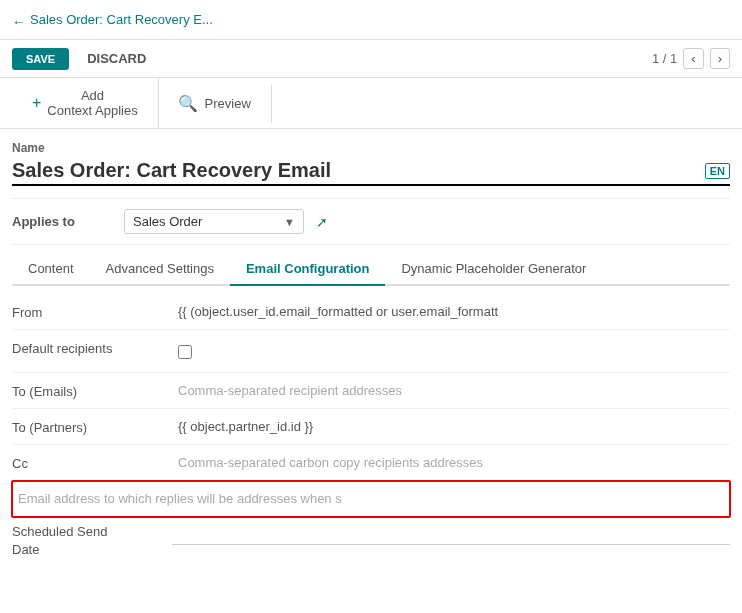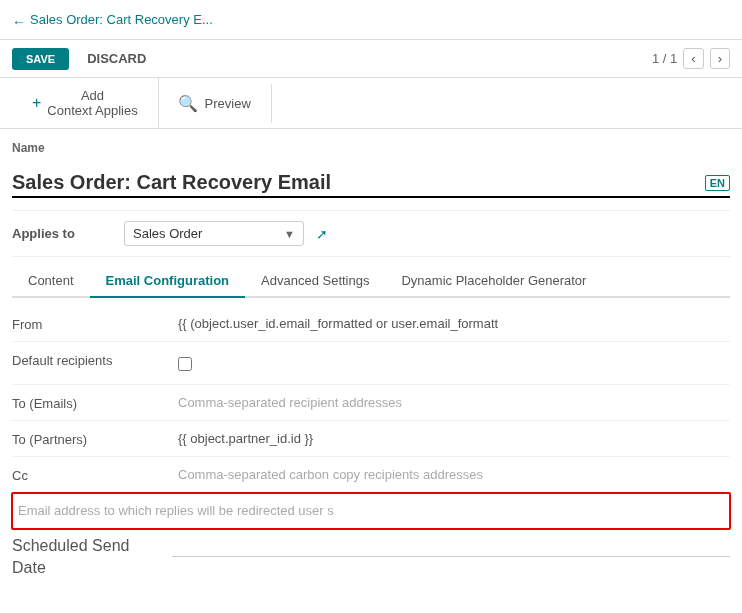--- a/index.html
+++ b/index.html
@@ -105,21 +105,21 @@
     .toolbar-btn .search-icon { font-size: 16px; color: #555; }
 
     
     .form-section {
       padding: 12px 0;
       border-bottom: 1px solid #eee;
     }
     .field-label {
       font-size: 12px;
       color: #666;
-      margin-bottom: 16px;
+      margin-bottom: 4px;
       font-weight: 600;
     }
     .field-value-large {
       font-size: 20px;
       color: #333;
       font-weight: 700;
       border-bottom: 2px solid #000000;
       padding-bottom: 2px;
       display: flex;
       align-items: center;
@@ -237,21 +237,21 @@
 
     
     .scheduled-row {
       display: flex;
       align-items: flex-start;
       padding: 6px 0;
     }
     .scheduled-label {
       min-width: 160px;
       color: #555;
-      font-size: 16px;
+      font-size: 13px;
       padding-top: 0;
       font-weight: 500;
       line-height: 1.4;
     }
     .scheduled-value {
       flex: 1;
       border-bottom: 1px solid #ccc;
       min-height: 22px;
     }
   </style>
@@ -301,22 +301,22 @@
     <span class="applies-to-label">Applies to</span>
     <div class="applies-to-select">
       <span class="select-text">Sales Order</span>
       <span class="dropdown-arrow">▼</span>
     </div>
     <span class="external-link-icon">➚</span>
   </div>
 
   <div class="tabs-row">
     <div class="tab">Content</div>
+    <div class="tab">Advanced Settings</div>
     <div class="tab active">Email Configuration</div>
-    <div class="tab">Advanced Settings</div>
     <div class="tab">Dynamic Placeholder Generator</div>
   </div>
 
   <div class="email-config-form">
 
     <div class="form-row">
       <div class="form-row-label">From</div>
       <div class="form-row-value code-text">{{ (object.user_id.email_formatted or user.email_formatt</div>
     </div>
 
@@ -336,21 +336,21 @@
       <div class="form-row-label">To (Partners)</div>
       <div class="form-row-value code-text">{{ object.partner_id.id }}</div>
     </div>
 
     <div class="form-row">
       <div class="form-row-label">Cc</div>
       <div class="form-row-value placeholder-text">Comma-separated carbon copy recipients addresses</div>
     </div>
 
     <div class="form-row reply-to-row">
-      <div class="form-row-value placeholder-text">Email address to which replies will be redirected user s</div>
+      <div class="form-row-value placeholder-text">Email address to which replies will be addresses when s</div>
     </div>
 
     <div class="scheduled-row">
       <div class="scheduled-label" style="white-space:pre-line;">Scheduled Send
 Date</div>
       <div class="scheduled-value"></div>
     </div>
 
   </div>
 </div>

